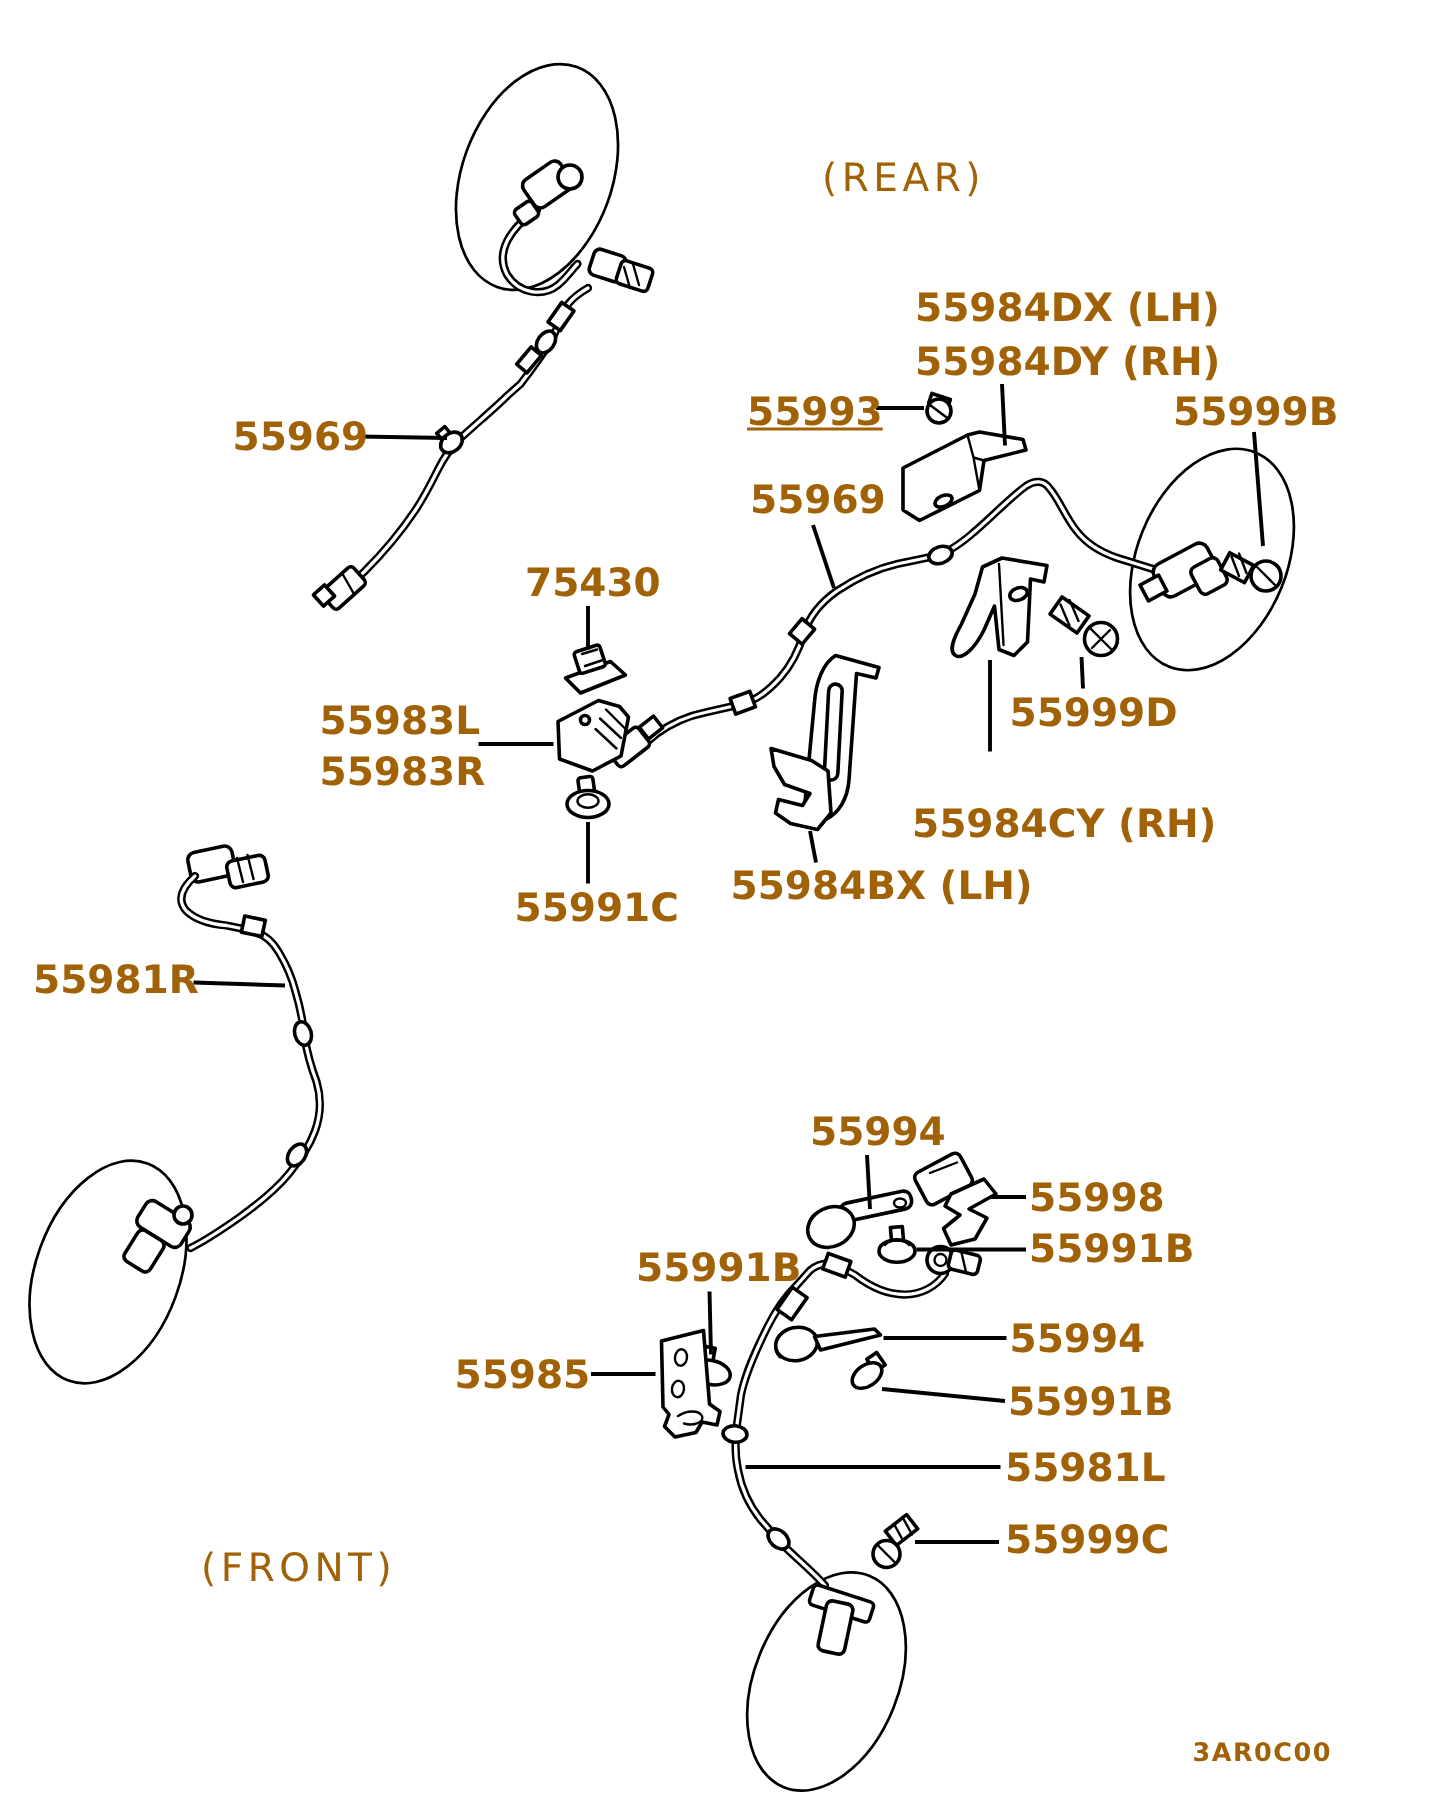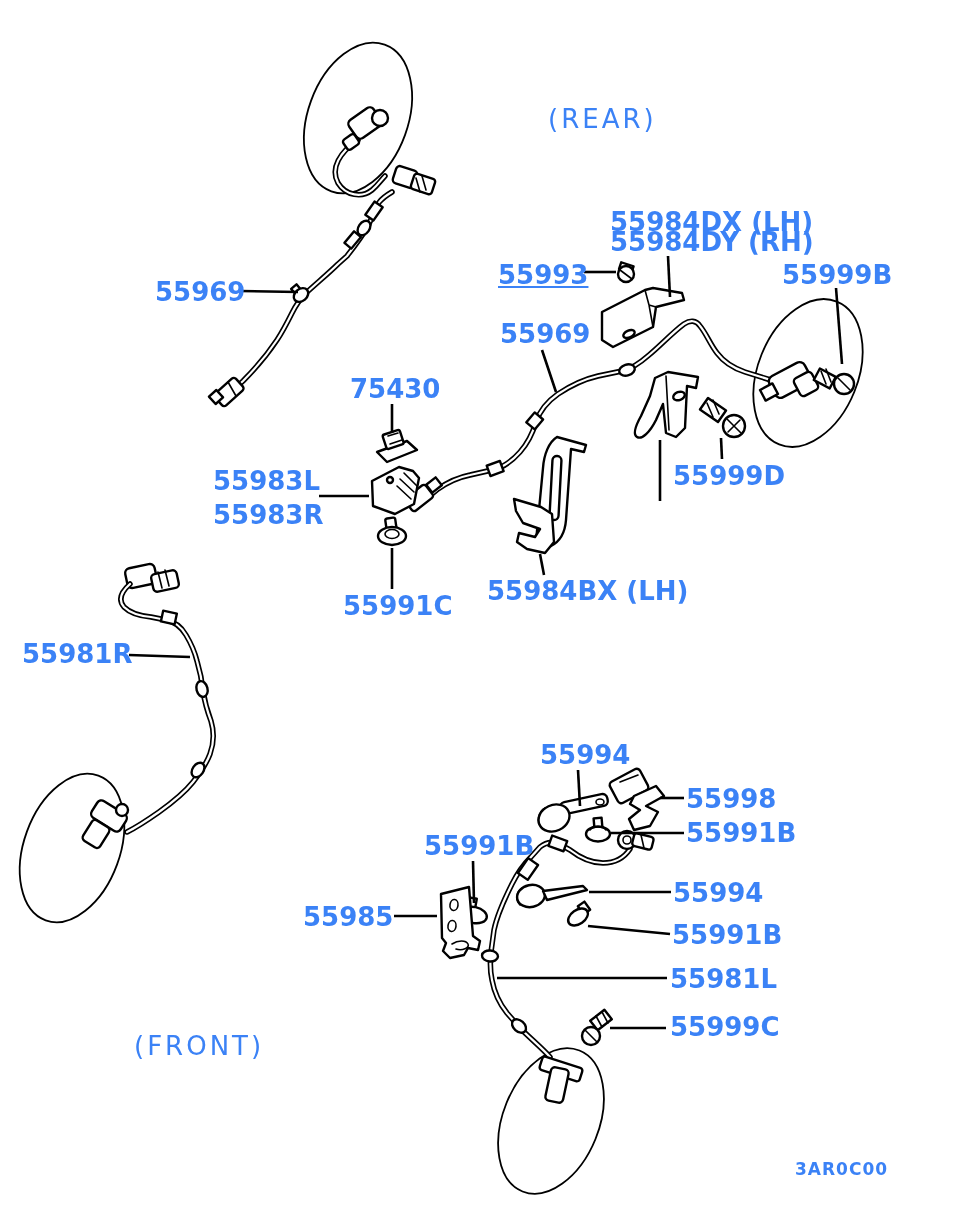--- a/index.html
+++ b/index.html
@@ -3,21 +3,21 @@
 <meta charset="utf-8">
 <style>
   html,body { margin:0; padding:0; background:#fff; }
   .stage {
     position:relative; width:960px; height:1210px; background:#fff;
     font-family:"DejaVu Sans", sans-serif; color:#000; overflow:hidden;
   }
   .stage svg { position:absolute; left:0; top:0; }
   .lbl {
     position:absolute; font-weight:bold; font-size:26px; line-height:1;
-    white-space:nowrap; color:#3b82f6;
+    white-space:nowrap; color:#a16207;
   }
   .lbl.light { font-weight:normal; letter-spacing:3px; font-size:26px; }
   .lbl.code { font-size:17px; letter-spacing:1px; }
   
   .wheel  { fill:none; stroke:#000; stroke-width:1.8; }
   .tube   { fill:none; stroke:#000; stroke-width:5.5; stroke-linecap:round; stroke-linejoin:round; }
   .core   { fill:none; stroke:#fff; stroke-width:2.2; stroke-linecap:round; stroke-linejoin:round; }
   .part   { fill:#fff; stroke:#000; stroke-width:2.4; stroke-linejoin:round; }
   .thin   { fill:none; stroke:#000; stroke-width:1.6; stroke-linecap:round; }
   .leader { fill:none; stroke:#000; stroke-width:2.6; }
@@ -221,30 +221,31 @@
     <path class="leader" d="M394,916 L437,916"></path>
     <path class="leader" d="M589,892 L671,892"></path>
     <path class="leader" d="M588,926 L670,934"></path>
     <path class="leader" d="M497,978 L667,978"></path>
     <path class="leader" d="M610,1028 L666,1028"></path>
   </g>
 </svg>
 
   <div class="lbl light" style="left:548px; top:106px;">(REAR)</div>
   <div class="lbl" style="left:155px; top:279px;">55969</div>
-  <div class="lbl" style="left:610px; top:209px;">55984DX (LH)</div>
+  <div class="lbl" style="left:610px; top:193px;">55984DX (LH)</div>
   <div class="lbl" style="left:610px; top:229px;">55984DY (RH)</div>
   <div class="lbl" style="left:498px; top:262px;text-decoration:underline;">55993</div>
   <div class="lbl" style="left:782px; top:262px;">55999B</div>
   <div class="lbl" style="left:500px; top:321px;">55969</div>
   <div class="lbl" style="left:350px; top:376px;">75430</div>
   <div class="lbl" style="left:213px; top:468px;text-align:center;">55983L</div>
   <div class="lbl" style="left:213px; top:502px;">55983R</div>
   <div class="lbl" style="left:343px; top:593px;">55991C</div>
   <div class="lbl" style="left:673px; top:463px;">55999D</div>
+  <div class="lbl" style="left:608px; top:537px;">55984CY (RH)</div>
   <div class="lbl" style="left:487px; top:578px;">55984BX (LH)</div>
   <div class="lbl" style="left:22px;  top:641px;">55981R</div>
   <div class="lbl" style="left:540px; top:742px;">55994</div>
   <div class="lbl" style="left:686px; top:786px;">55998</div>
   <div class="lbl" style="left:686px; top:820px;">55991B</div>
   <div class="lbl" style="left:424px; top:833px;">55991B</div>
   <div class="lbl" style="left:303px; top:904px;">55985</div>
   <div class="lbl" style="left:673px; top:880px;">55994</div>
   <div class="lbl" style="left:672px; top:922px;">55991B</div>
   <div class="lbl" style="left:670px; top:966px;">55981L</div>

